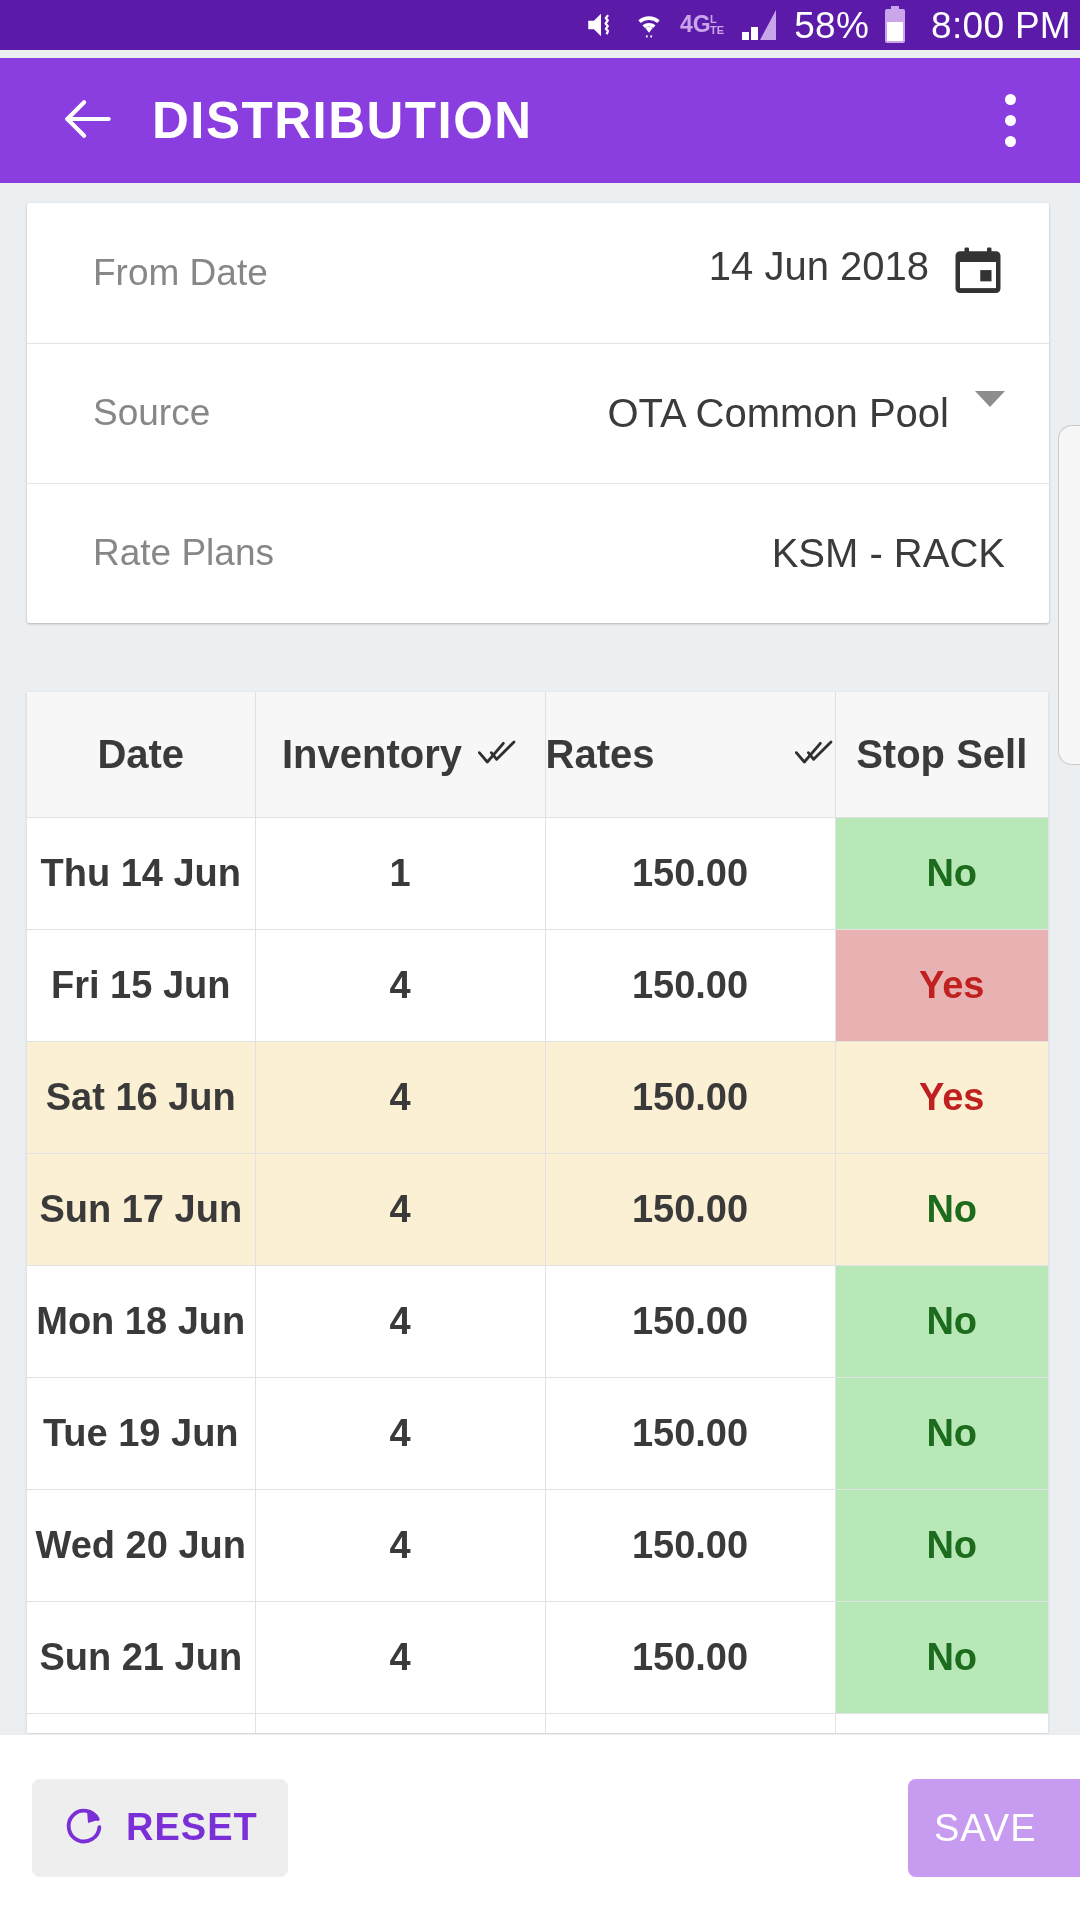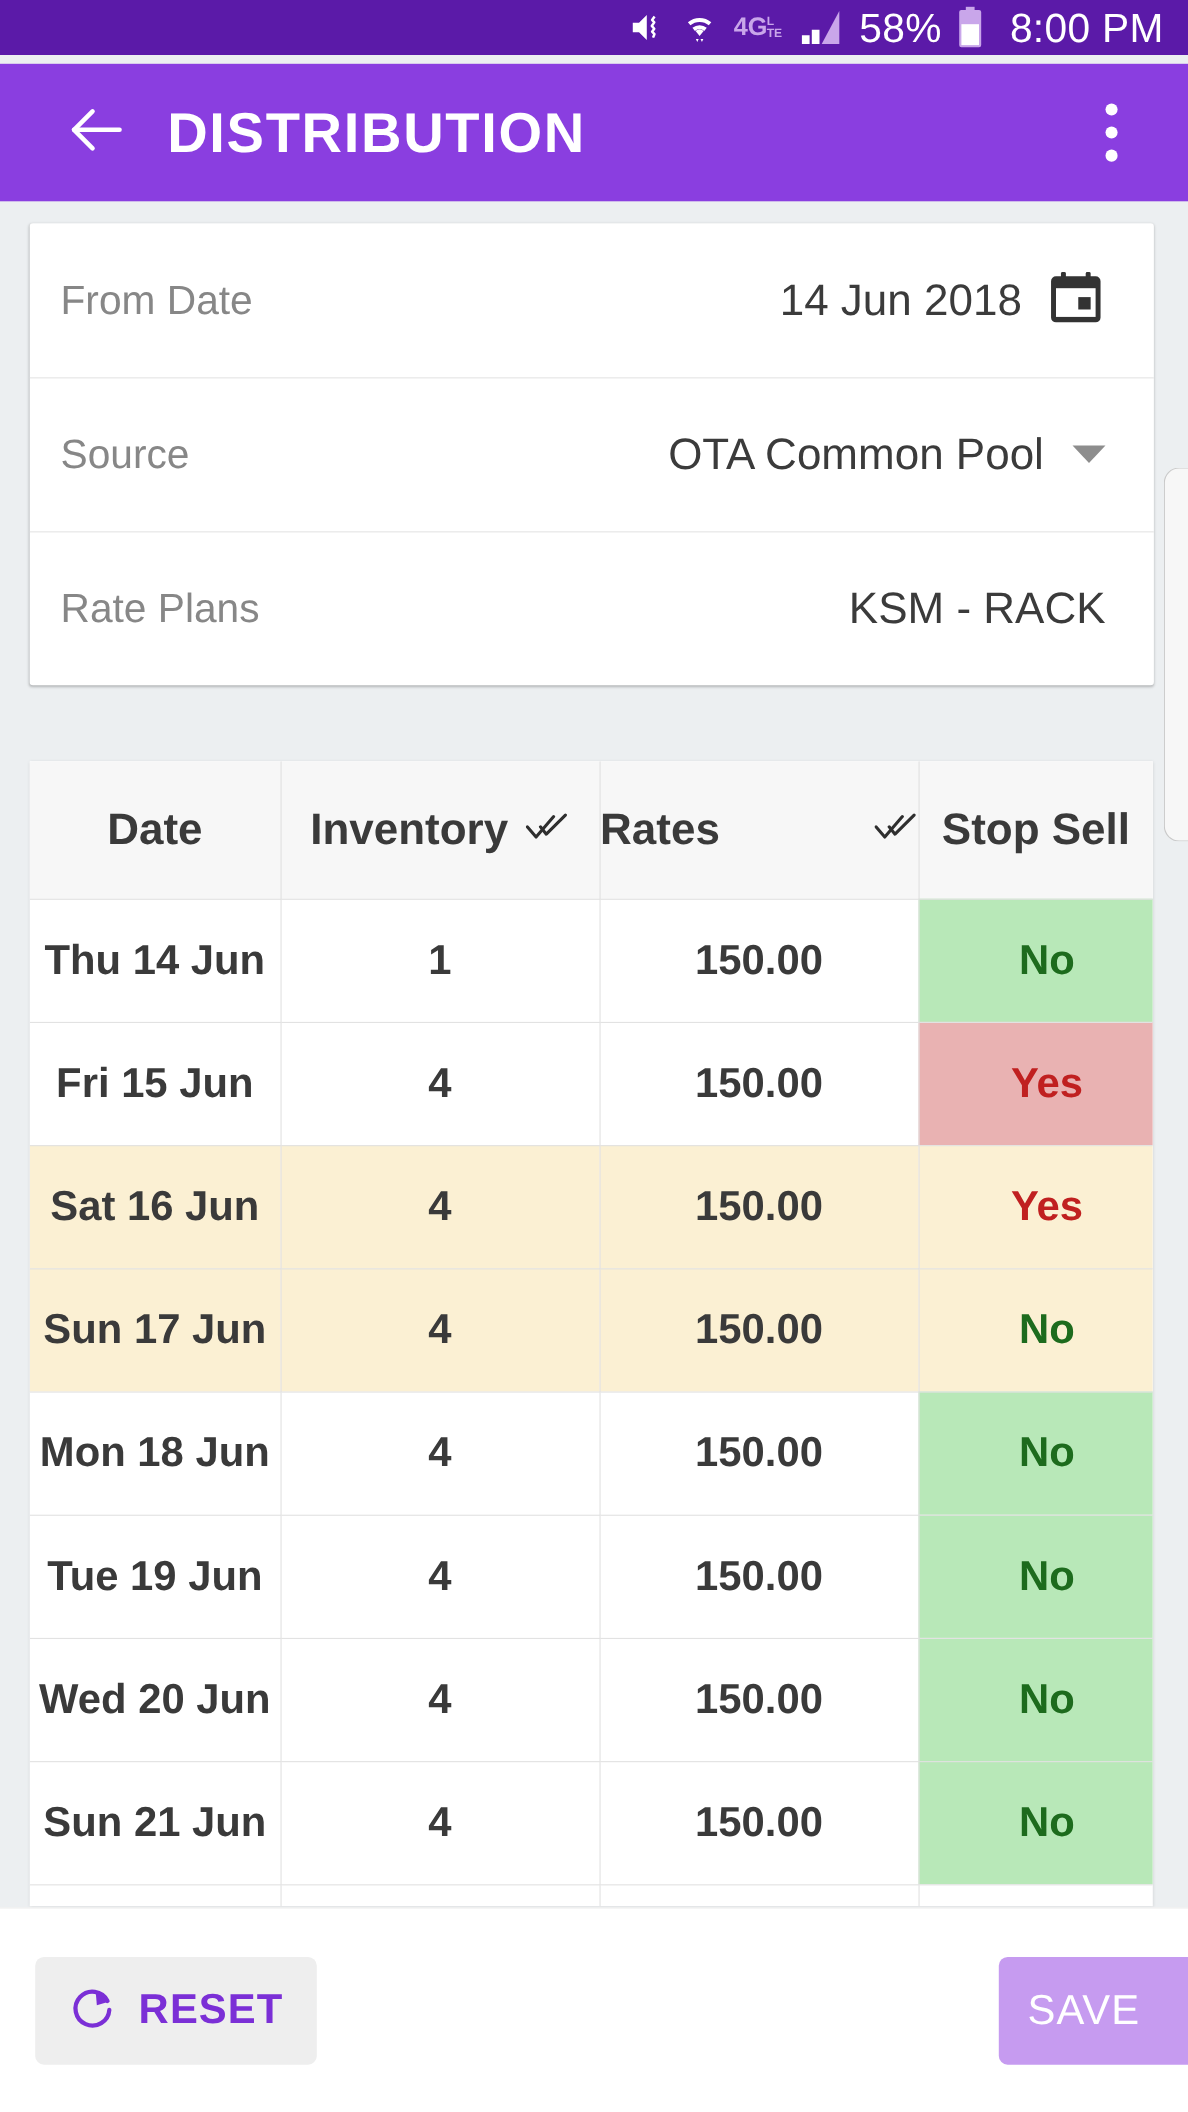--- a/index.html
+++ b/index.html
@@ -8,21 +8,21 @@
     font-family:"Liberation Sans", sans-serif;
     background:#eceff1;
     overflow:hidden;
     position:relative;
   }
 
   
   .status-bar{
     position:absolute; top:0; left:0; width:1080px; height:50px;
     background:#5b1aa8; display:flex; align-items:center;
-    justify-content:flex-end; padding-right:22px; gap:14px;
+    justify-content:flex-end; padding-right:9px; gap:14px;
   }
   .sb-icon{ display:flex; align-items:center; }
   .sb-text{
     color:#ffffff; font-size:37px; font-weight:400; letter-spacing:.3px;
     line-height:1;
   }
   .sb-batt-pct{ margin-left:2px; }
   .sb-time{ margin-left:10px; }
 
   
@@ -47,31 +47,31 @@
 
   
   .form-card{
     position:absolute; top:203px; left:27px; width:1022px;
     background:#ffffff; border-radius:3px;
     box-shadow:0 1px 3px rgba(0,0,0,.16), 0 1px 2px rgba(0,0,0,.10);
     overflow:hidden;
   }
   .form-row{
     height:140px; display:flex; align-items:center;
-    padding:0 44px 0 28px; position:relative;
+    padding:0 44px 0 66px; position:relative;
   }
   .form-row + .form-row::before{
     content:""; position:absolute; top:0; left:0; right:0; height:1px;
     background:#e4e4e4;
   }
   .form-label{
     font-size:37px; color:#878787; font-weight:400; white-space:nowrap;
   }
   .form-value-wrap{
-    margin-left:auto; display:flex; align-items:center; gap:22px;
+    margin-left:auto; display:flex; align-items:flex-start; gap:22px;
   }
   .form-value{
     font-size:40px; color:#3b3b3b; font-weight:400; white-space:nowrap;
   }
   .caret-down{
     width:0;height:0;border-left:15px solid transparent;
     border-right:15px solid transparent;border-top:16px solid #8d8d8d;
     margin-left:4px;
   }
 

